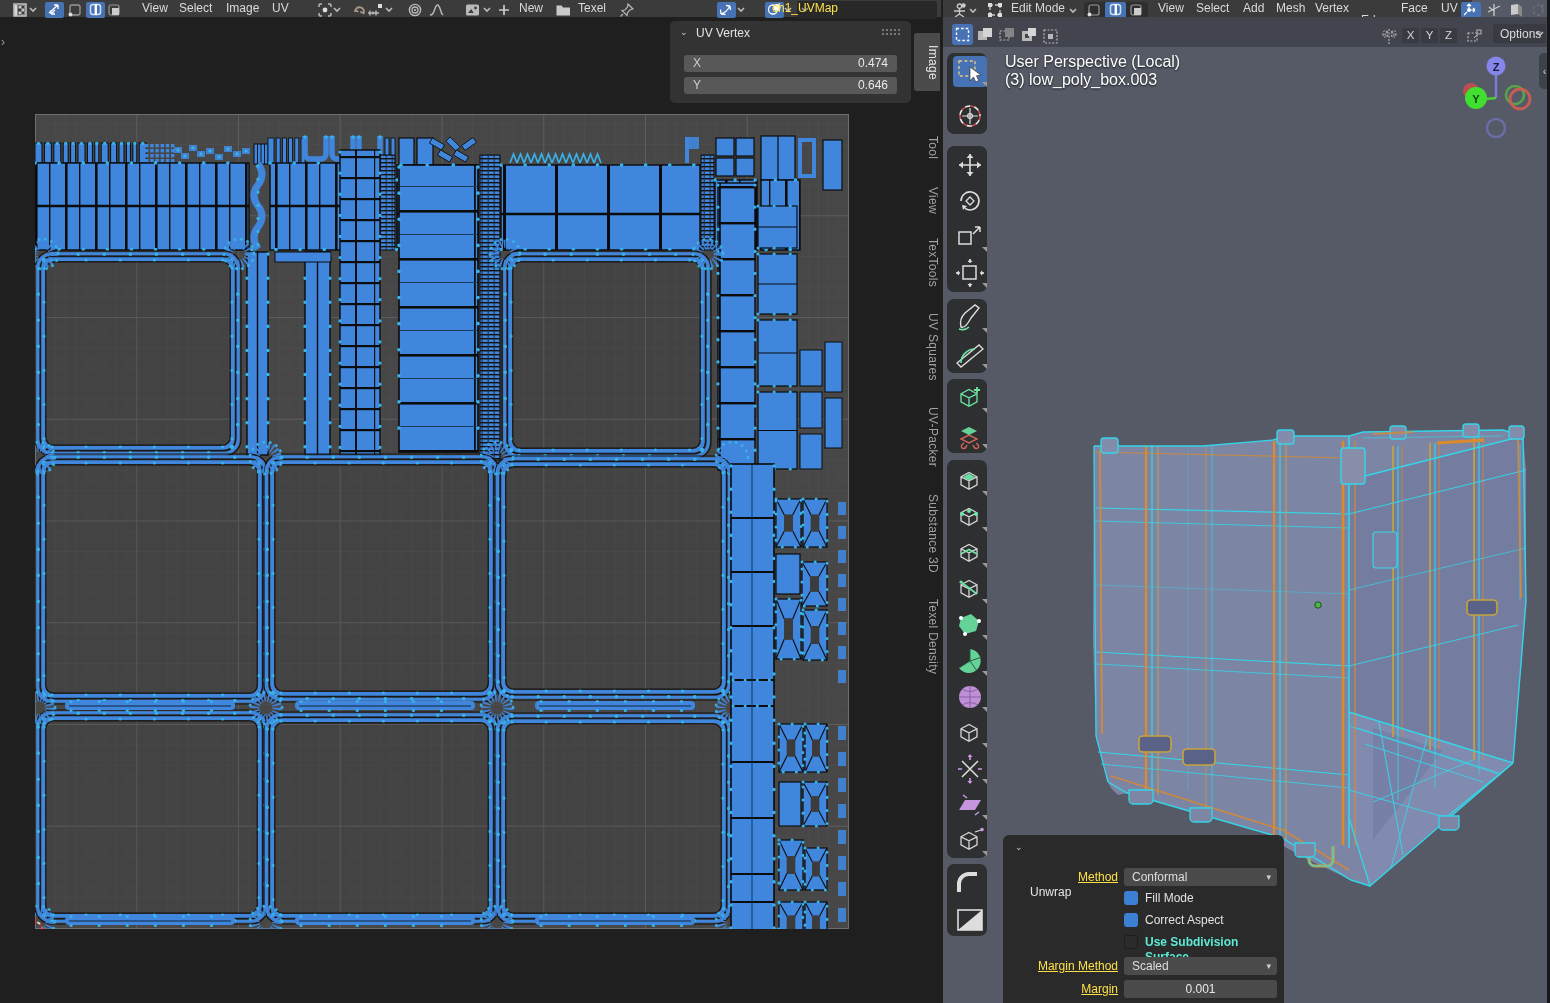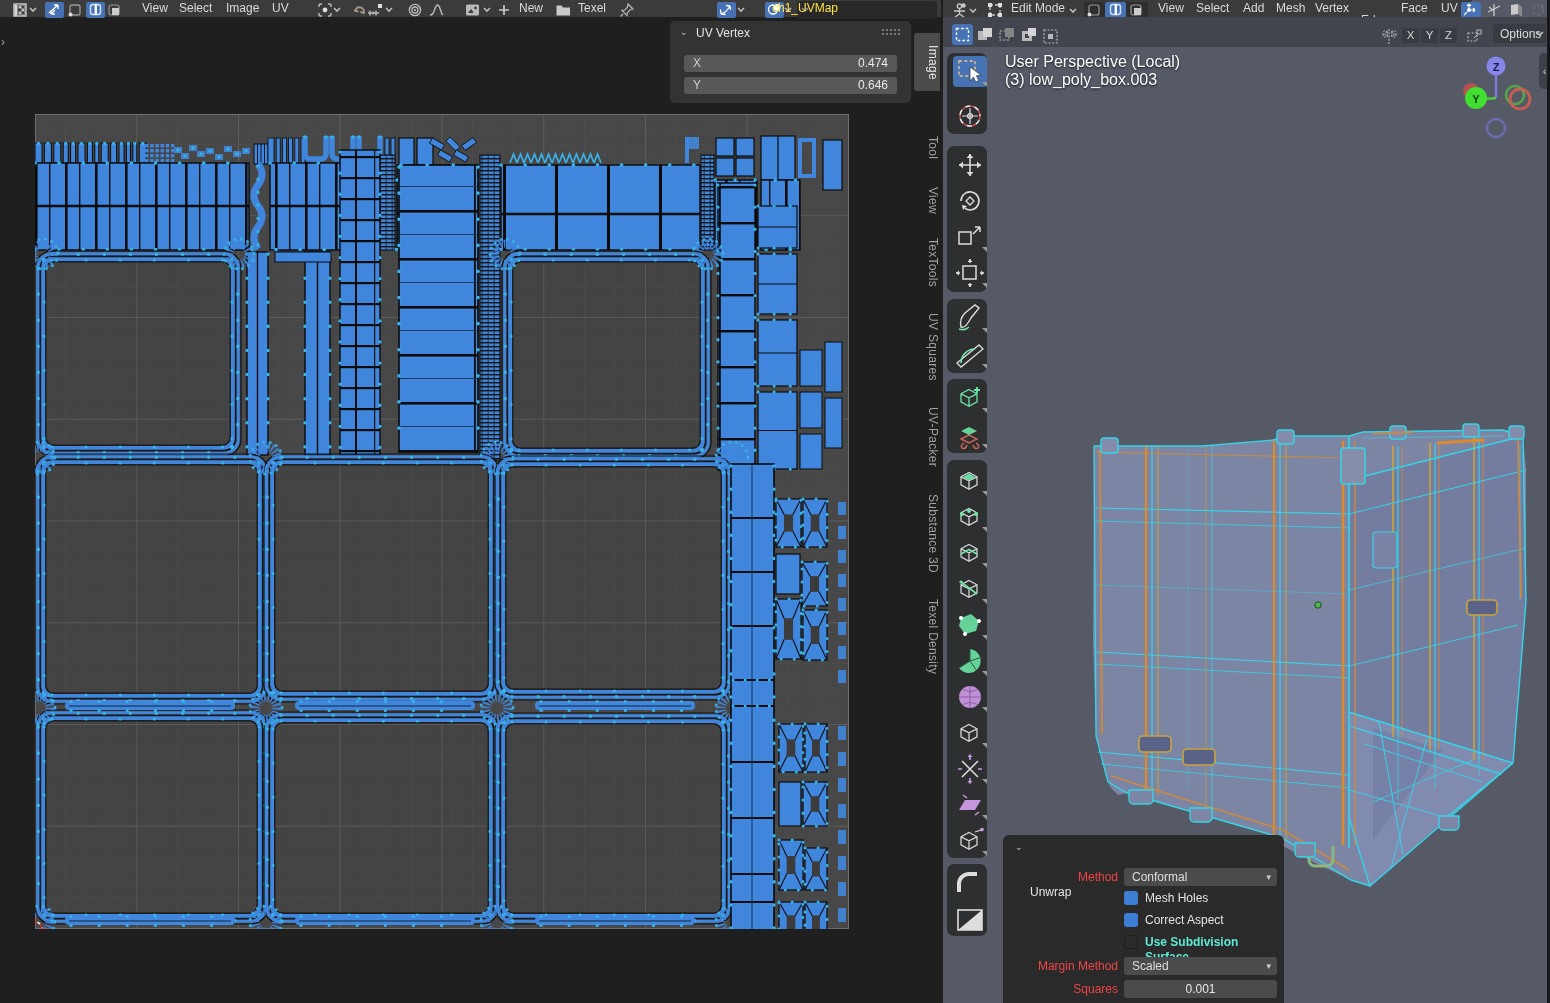--- a/index.html
+++ b/index.html
@@ -34,21 +34,21 @@
 #vp { position:absolute; left:943px; top:0; width:607px; height:1003px; background:#555a66; }
 #vphdr1 { position:absolute; left:0; top:0; width:529px; height:17px; background:#3b3b3b; }
 #vphdr2 { position:absolute; left:0; top:17px; width:607px; height:30px; background:#42454e; }
 #vptxt { position:absolute; left:62px; top:53px; color:#fff; font-size:16px; text-shadow:0 1px 2px rgba(0,0,0,0.8); }
 #toolbar { position:absolute; left:0; top:0; width:48px; height:1003px; }
 
 
 #unwrap { position:absolute; left:60px; top:835px; width:281px; height:168px;
   background:rgba(41,41,41,0.96); border-radius:6px 6px 0 0; color:#d3d3d3; }
 .uw-row { position:absolute; height:18px; line-height:18px; font-size:12px; }
-.uw-lab { position:absolute; right:166px; text-align:right; color:#ef4444; }
+.uw-lab { position:absolute; right:166px; text-align:right; color:#fde047;text-decoration:underline; }
 .dropdown { position:absolute; left:121px; width:153px; height:18px; background:#4b4b4b;
   border-radius:3px; line-height:18px; color:#dedede; padding-left:8px; font-size:12px; }
 .dd-arrow { position:absolute; right:6px; top:0; color:#cfcfcf; font-size:9px; }
 .numfield { position:absolute; left:121px; width:153px; height:18px; background:#4b4b4b;
   border-radius:3px; line-height:18px; color:#e8e8e8; text-align:center; font-size:12px; }
 .chk { position:absolute; left:121px; width:14px; height:14px; border-radius:3px; }
 .chk.on { background:#3d7fd4; }
 .chk.off { background:#2b2b2b; border:1px solid #1e1e1e; }
 .chklab { position:absolute; left:142px; color:#e2e2e2; font-size:12px; line-height:15px;}
 </style>
@@ -979,34 +979,34 @@
 </div>
     <div id="unwrap">
       <span style="position:absolute;left:12px;top:7px;font-size:9px;color:#c9c9c9;">⌄</span>
       <span style="position:absolute;left:27px;top:6px;color:#e5e5e5;margin-top:44px;">Unwrap</span>
       <div class="uw-row" style="top:33px;left:0;right:0;">
         <span class="uw-lab">Method</span>
         <div class="dropdown">Conformal<span class="dd-arrow">▾</span></div>
       </div>
       <div class="uw-row" style="top:56px;left:0;right:0;">
         <div class="chk on"></div>
-          <span class="chklab">Mesh Holes</span>
+          <span class="chklab">Fill Mode</span>
       </div>
       <div class="uw-row" style="top:78px;left:0;right:0;padding-left:8px;">
         <div class="chk on"></div>
           <span class="chklab">Correct Aspect</span>
       </div>
       <div class="uw-row" style="top:100px;left:0;right:0;">
         <div class="chk off"></div>
           <span class="chklab" style="color:#5eead4;font-weight:bold;">Use Subdivision Surface</span>
       </div>
       <div class="uw-row" style="top:122px;left:0;right:0;">
         <span class="uw-lab">Margin Method</span>
         <div class="dropdown">Scaled<span class="dd-arrow">▾</span></div>
       </div>
       <div class="uw-row" style="top:145px;left:0;right:0;">
-        <span class="uw-lab">Squares</span>
+        <span class="uw-lab">Margin</span>
         <div class="numfield">0.001</div>
       </div>
     </div>
   </div>
 
 </div>
 
 </body></html>

